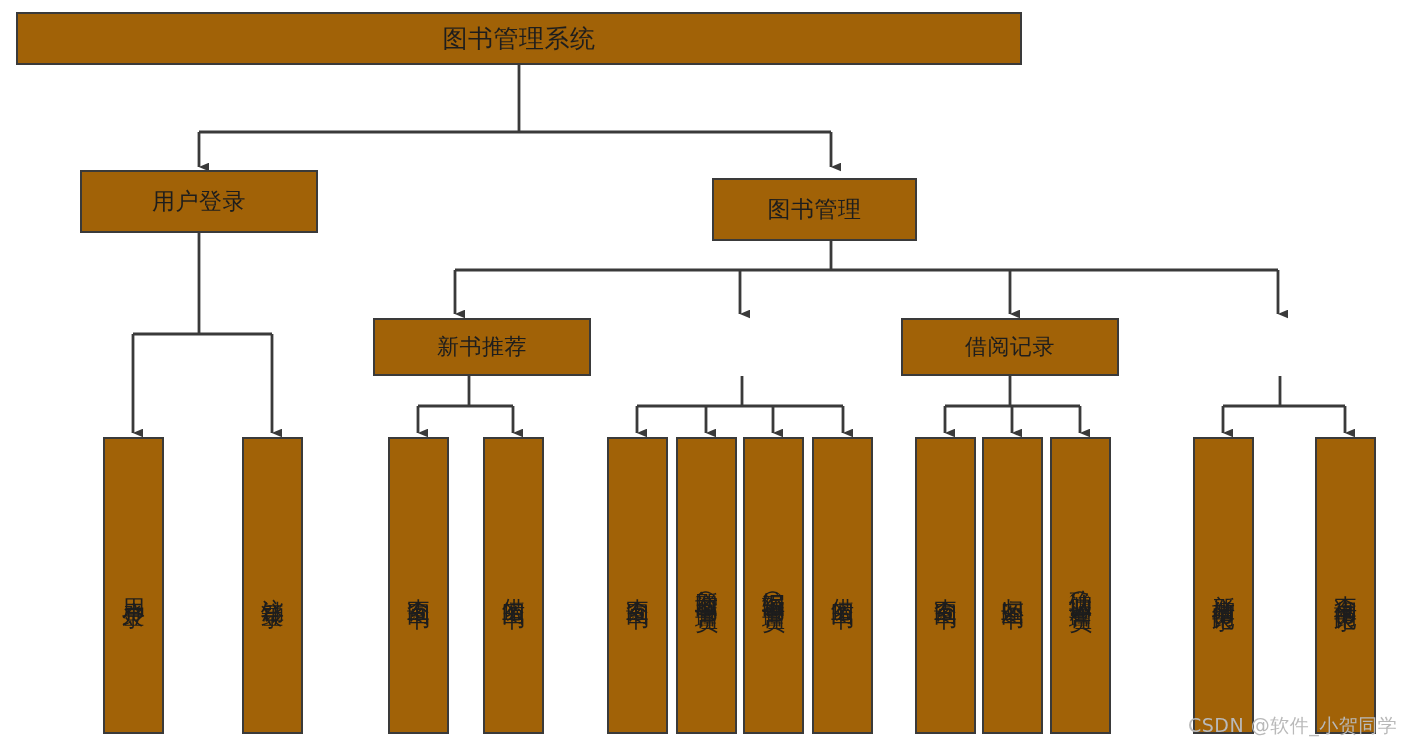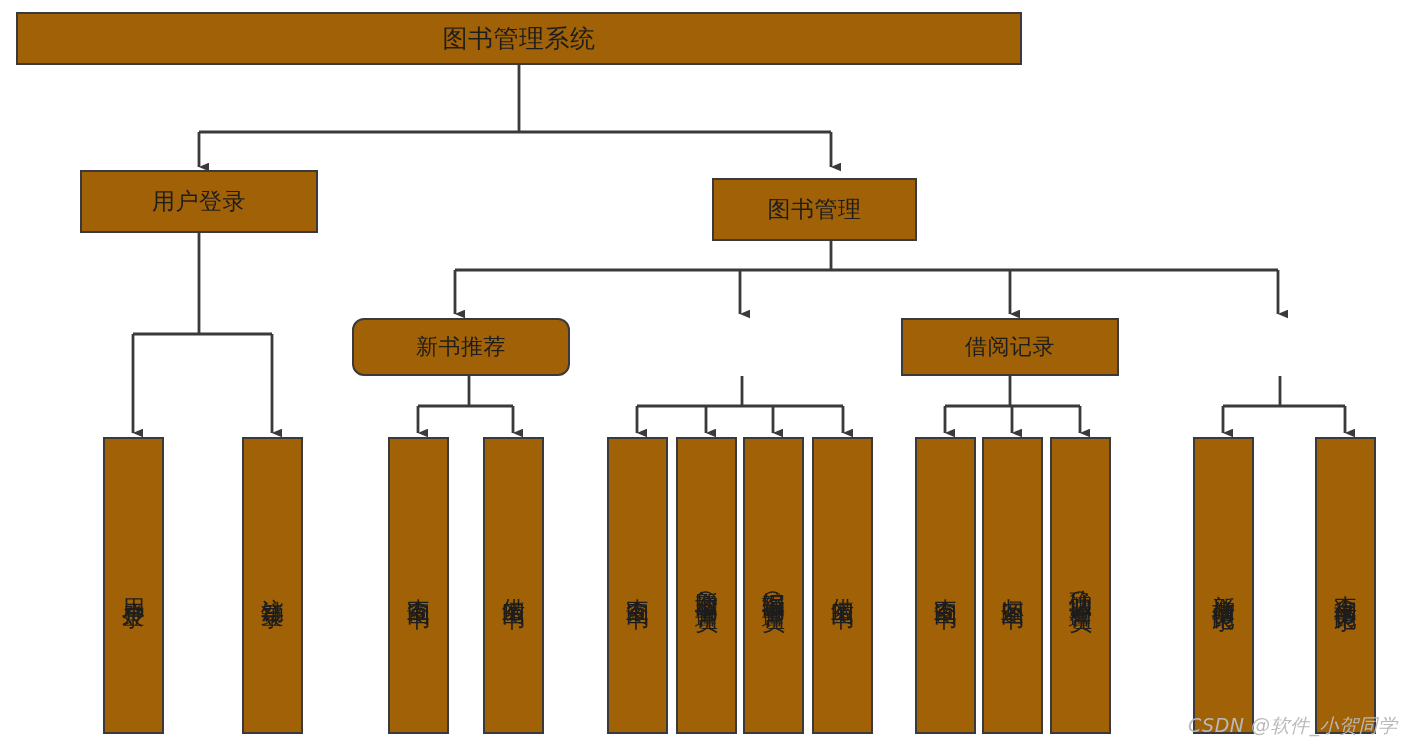--- a/index.html
+++ b/index.html
@@ -60,21 +60,20 @@
   }
   .watermark {
     position: absolute;
     left: 1188px;
     top: 713px;
     font-size: 19px;
     color: #b9b9b9;
     white-space: nowrap;
     letter-spacing: 0.5px;
     pointer-events: none;
-    font-style: italic;
   }
 </style>
 </head>
 <body>
 
 <div id="diagram-root">
 
   <svg id="diagram-svg" viewBox="0 0 1405 747" xmlns="http://www.w3.org/2000/svg">
     <defs>
       <marker id="arrowhead" markerWidth="9" markerHeight="11" refX="4.5" refY="10.4" orient="auto" markerUnits="userSpaceOnUse">
@@ -129,21 +128,21 @@
     <span class="node-label">图书管理系统</span>
   </div>
 
   <div class="node-box node-l1" style="left:80px; top:170px; width:238px; height:63px;">
     <span class="node-label">用户登录</span>
   </div>
   <div class="node-box node-l1" style="left:712px; top:170px; width:205px; height:63px;margin-top:8px;">
     <span class="node-label">图书管理</span>
   </div>
 
-  <div class="node-box node-l2" style="left:352px; top:318px; width:218px; height:58px;border-radius:12px;">
+  <div class="node-box node-l2" style="left:373px; top:318px; width:218px; height:58px;">
     <span class="node-label">新书推荐</span>
   </div>
   <div class="node-box node-l2" style="left:901px; top:318px; width:218px; height:58px;">
     <span class="node-label">借阅记录</span>
   </div>
 
   <div class="node-box node-leaf" style="left:103px; top:437px; width:61px; height:297px;">
     <span class="node-label">用户登录</span>
   </div>
   <div class="node-box node-leaf" style="left:242px; top:437px; width:61px; height:297px;">

